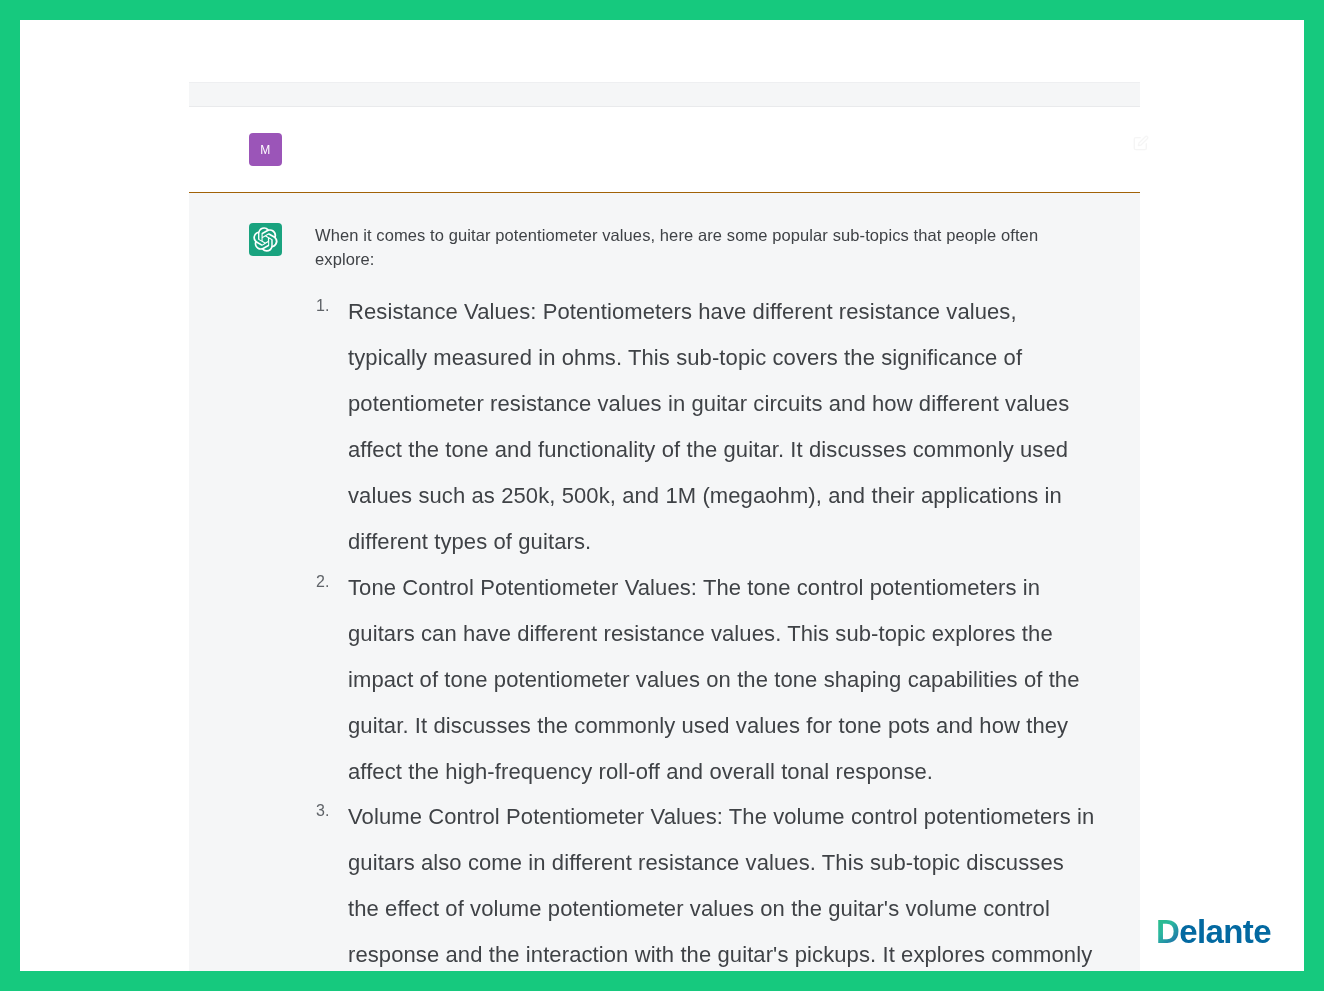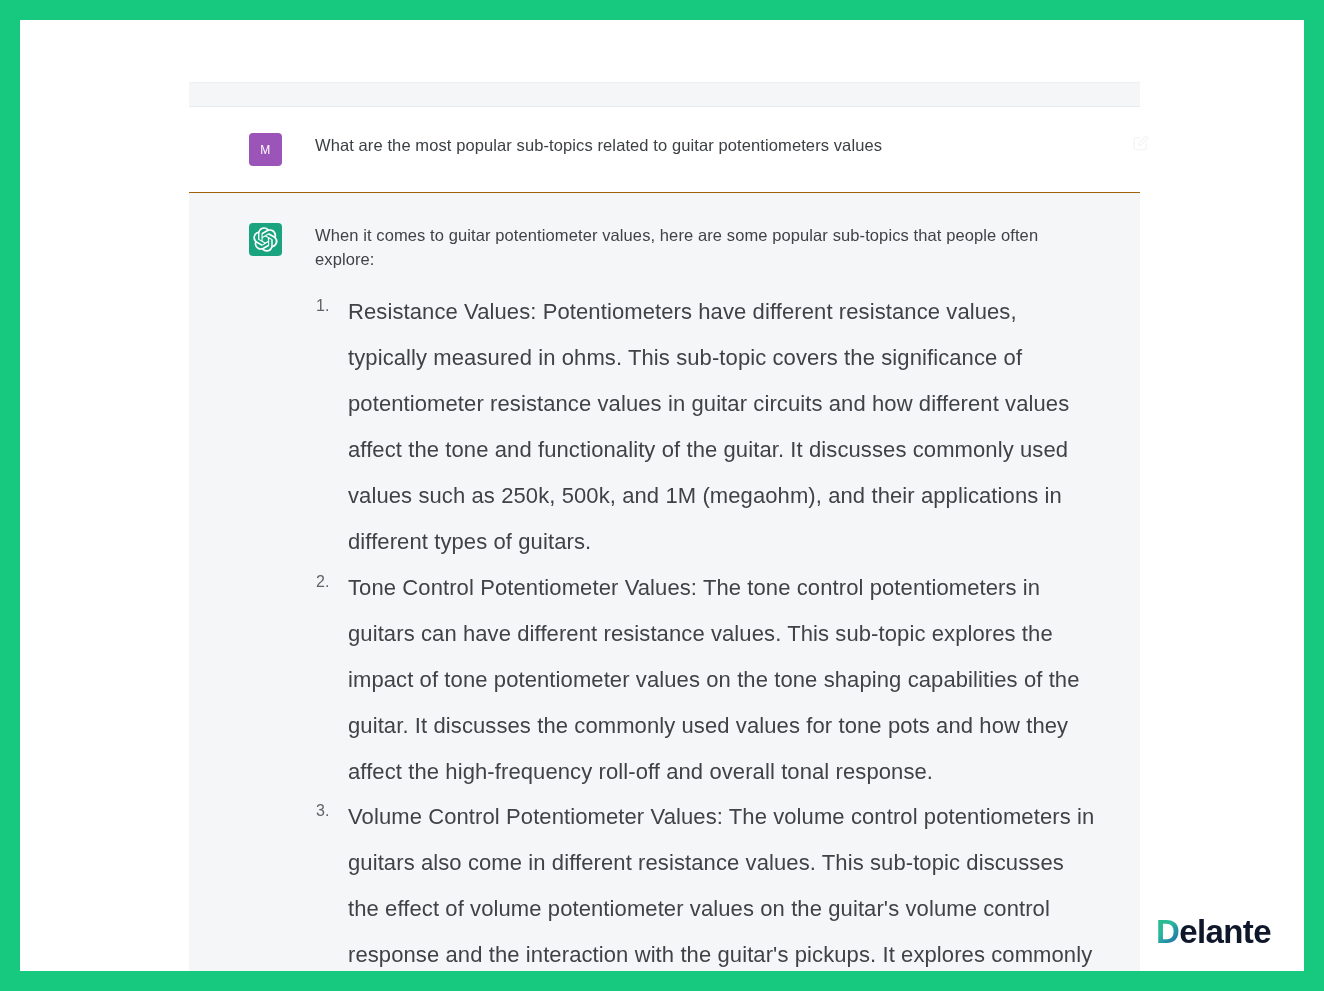--- a/index.html
+++ b/index.html
@@ -167,40 +167,39 @@
     letter-spacing: -.6px;
   }
 
   #delante-logo .logo-d {
     background: linear-gradient(135deg, #29c17e 0%, #2bb7a0 42%, #1f7fa8 74%, #173e63 100%);
     -webkit-background-clip: text;
     background-clip: text;
     color: transparent;
   }
 
-  #delante-logo .logo-rest { color: #0f172a; }
+  #delante-logo .logo-rest { color: #0369a1; }
 </style>
 </head>
 <body>
 
 <div id="screenshot-frame">
   <div id="frame-inner">
 
     <div id="chat-transcript">
 
       <div class="cut-message-strip"></div>
 
       <div class="msg-row user">
         <div class="avatar-col">
           <div class="avatar user-avatar">
             <span>M</span>
           </div>
         </div>
         <div class="msg-body-col">
-          <div class="msg-text">What are the most popular sub-topics related to guitar potentiometers values</div>
           <span class="clipped-edit-icon">
             <svg viewBox="0 0 24 24" fill="none" stroke="#8e8e8e" stroke-width="2" stroke-linecap="round" stroke-linejoin="round">
               <path d="M11 4H4a2 2 0 0 0-2 2v14a2 2 0 0 0 2 2h14a2 2 0 0 0 2-2v-7"></path>
               <path d="M18.5 2.5a2.12 2.12 0 0 1 3 3L12 15l-4 1 1-4 9.5-9.5z"></path>
             </svg>
           </span>
         </div>
       </div>
 
       <div class="msg-row assistant">

